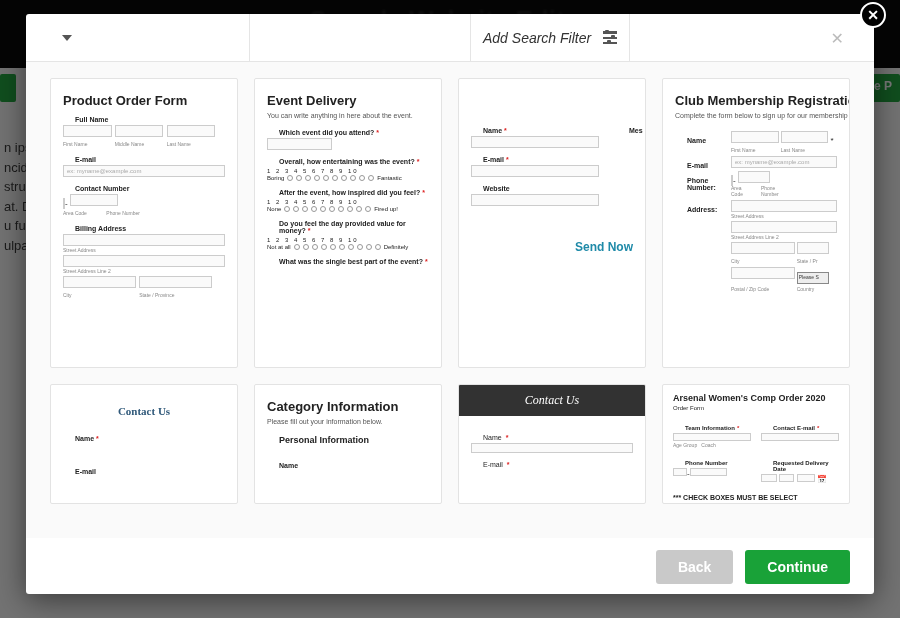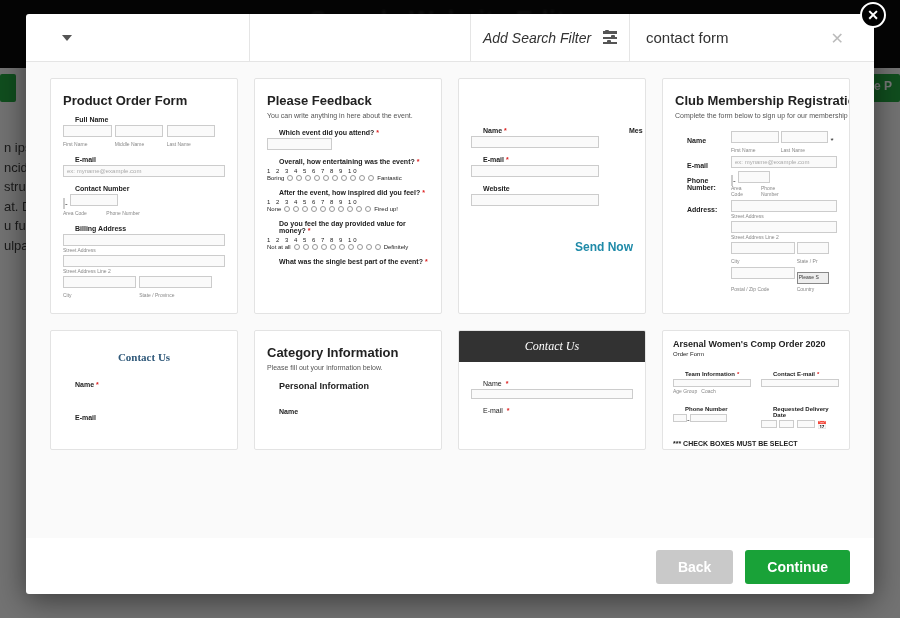--- a/index.html
+++ b/index.html
@@ -32,21 +32,21 @@
   .sliders-icon .k1 { top:-1px; left:2px; }
   .sliders-icon .k2 { top:4px; left:8px; }
   .sliders-icon .k3 { top:9px; left:4px; }
   .toolbar .search { flex:0 0 220px; position:relative; }
   .toolbar .search input { width:100%; border:none; outline:none; font-size:15px; color:#333; padding:8px 24px 8px 4px; }
   .toolbar .search input::placeholder { color:#aaa; }
   .toolbar .search .x { position:absolute; right:6px; top:50%; transform:translateY(-50%); color:#bbb; font-size:16px; cursor:pointer; }
 
   .grid-wrap { flex:1; overflow:hidden; background:#fafafa; padding:16px 24px; }
   .grid { display:grid; grid-template-columns:repeat(4,1fr); gap:16px; }
-  .card { background:#fff; border:1px solid #e3e3e3; border-radius:2px; height:236px; overflow:hidden; font-size:8px; color:#222; position:relative; cursor:pointer; }
+  .card { background:#fff; border:1px solid #e3e3e3; border-radius:2px; height:290px; overflow:hidden; font-size:8px; color:#222; position:relative; cursor:pointer; }
   .card.row2 { height:120px; }
   .card-inner { padding:14px 12px; }
   .card h3 { font-size:13px; font-weight:bold; margin-bottom:4px; }
   .card .sub { font-size:7px; color:#555; margin-bottom:10px; }
   .lbl { font-size:7px; font-weight:bold; display:block; margin-top:8px;margin-left:12px; }
   .lbl .req { color:#d22; font-weight:bold; margin-left:2px; }
   .fi { border:1px solid #ccc; height:12px; background:#fafafa; margin-top:2px; }
   .fi.sm { display:inline-block; width:30%; margin-right:2%; }
   .fi.mini { width:22%; }
   .fisub { font-size:5px; color:#888; display:inline-block; width:30%; margin-right:2%; }
@@ -105,21 +105,20 @@
     <div class="cell spacer"></div>
     <div class="cell filter">
       <span>Add Search Filter</span>
       <span class="sliders-icon">
           <span class="k1"></span>
           <span class="k2"></span>
           <span class="k3"></span>
         </span>
     </div>
     <div class="cell search">
-      <input type="text" value="contact form" style="">
       <span class="x">✕</span>
     </div>
   </div>
 
   <div class="grid-wrap">
     <div class="grid">
 
       <div class="card">
         <div class="card-inner">
           <h3>Product Order Form</h3>
@@ -136,21 +135,21 @@
             <div class="tiny">Street Address</div>
           <div class="fi full"></div>
             <div class="tiny">Street Address Line 2</div>
           <div><span class="fi sm" style="width:45%"></span><span class="fi sm" style="width:45%"></span></div>
           <div><span class="fisub" style="width:45%">City</span><span class="fisub" style="width:45%">State / Province</span></div>
         </div>
       </div>
 
       <div class="card">
         <div class="card-inner">
-          <h3>Please Feedback</h3>
+          <h3>Event Delivery</h3>
           <div class="sub">You can write anything in here about the event.</div>
           <span class="lbl"><span>Which event did you attend?</span><span class="req">*</span></span>
           <div class="fi" style="width:40%"></div>
           <span class="lbl"><span>Overall, how entertaining was the event?</span><span class="req">*</span></span>
           <div class="scale">1 2 3 4 5 6 7 8 9 10</div>
           <div class="dots">
               <span>Boring</span>
               <span class="d"></span>
               <span class="d"></span>
               <span class="d"></span>

